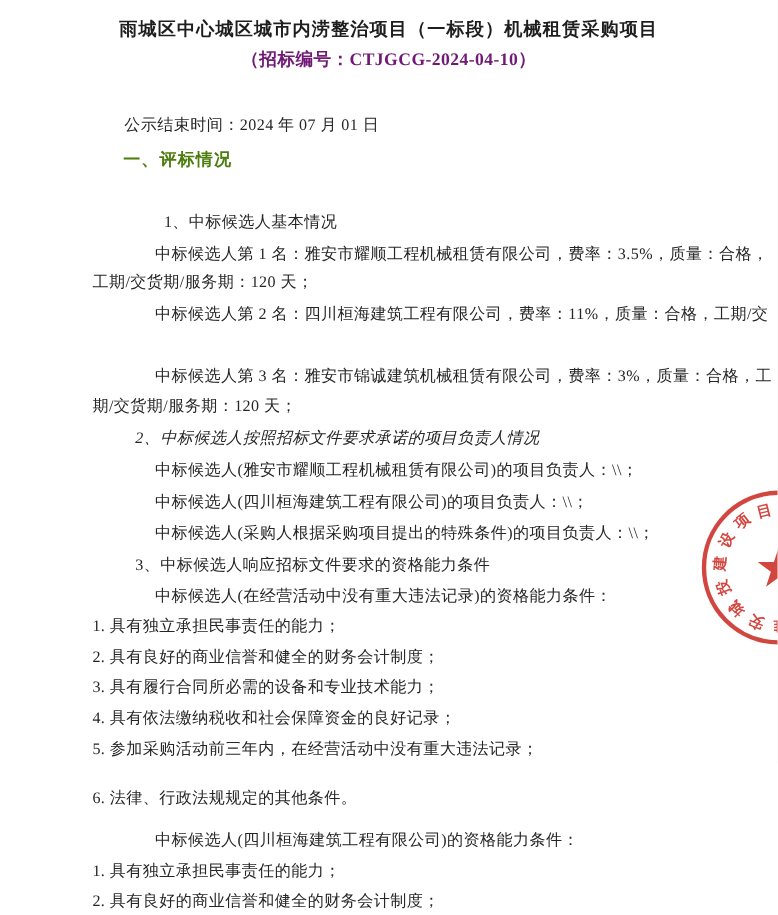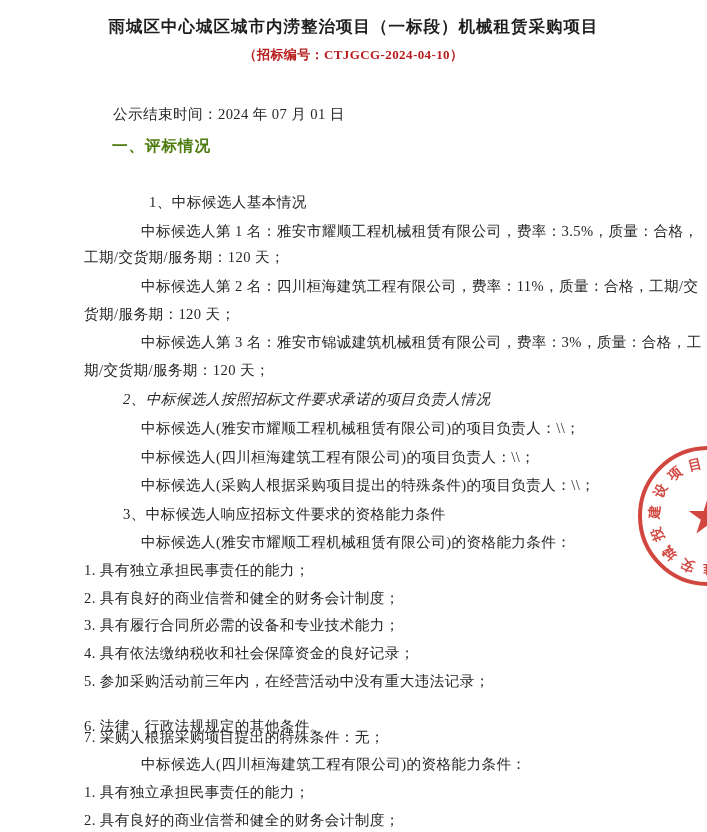--- a/index.html
+++ b/index.html
@@ -18,21 +18,21 @@
     position: absolute;
     white-space: pre;
     font-size: 14.6px;
     line-height: 20px;
     color: #262626;
     letter-spacing: 0.4px;
   }
   .bold { font-weight: 700; }
   .center { left: 0; right: 0; text-align: center; }
   .t1 { font-size: 16.5px; letter-spacing: 1px; color: #1e1e1e; }
-  .t2 { font-size: 13px; color: #b91c1c; }
+  .t2 { font-size: 16px; color: #701a75; }
   .h1 { font-size: 15.5px; color: #4d7c0f; letter-spacing: 1px; }
 
   
   .stamp { position: absolute; left: 0; top: 0; width: 707px; height: 832px; pointer-events: none; opacity: 0.92; }
   .stamp-ring {
     position: absolute;
     left: 638px; top: 446px;
     width: 140px; height: 140px;
     border: 4.5px solid #cf3730;
     border-radius: 50%;
@@ -62,36 +62,34 @@
   <div class="ln bold center t1" style="top:17px;">雨城区中心城区城市内涝整治项目（一标段）机械租赁采购项目</div>
   <div class="ln bold center t2" style="top:45px;">（招标编号：CTJGCG-2024-04-10）</div>
 
   <div class="ln" style="top:104px; left:113px;">公示结束时间：2024 年 07 月 01 日</div>
   <div class="ln bold h1" style="top:136px; left:112px;">一、评标情况</div>
 
   <div class="ln" style="top:192px; left:123px;margin-left:26px;">1、中标候选人基本情况</div>
   <div class="ln" style="top:221px; left:141px;">中标候选人第 1 名：雅安市耀顺工程机械租赁有限公司，费率：3.5%，质量：合格，</div>
   <div class="ln" style="top:247px; left:84px;">工期/交货期/服务期：120 天；</div>
   <div class="ln" style="top:276px; left:141px;">中标候选人第 2 名：四川桓海建筑工程有限公司，费率：11%，质量：合格，工期/交</div>
-  <div class="ln" style="top:304px; left:84px;">货期/服务期：120 天；</div>
   <div class="ln" style="top:332px; left:141px;">中标候选人第 3 名：雅安市锦诚建筑机械租赁有限公司，费率：3%，质量：合格，工</div>
   <div class="ln" style="top:360px; left:84px;">期/交货期/服务期：120 天；</div>
   <div class="ln" style="top:389px; left:123px;font-style:italic;">2、中标候选人按照招标文件要求承诺的项目负责人情况</div>
   <div class="ln" style="top:447px; left:141px;">中标候选人(四川桓海建筑工程有限公司)的项目负责人：\\；</div>
   <div class="ln" style="top:418px; left:141px;">中标候选人(雅安市耀顺工程机械租赁有限公司)的项目负责人：\\；</div>
   <div class="ln" style="top:475px; left:141px;">中标候选人(采购人根据采购项目提出的特殊条件)的项目负责人：\\；</div>
   <div class="ln" style="top:504px; left:123px;">3、中标候选人响应招标文件要求的资格能力条件</div>
-  <div class="ln" style="top:532px; left:141px;">中标候选人(雅安市耀顺工程机械租赁有限公司)的资格能力条件：</div>
+  <div class="ln" style="top:532px; left:141px;">中标候选人(在经营活动中没有重大违法记录)的资格能力条件：</div>
   <div class="ln" style="top:560px; left:84px;">1. 具有独立承担民事责任的能力；</div>
   <div class="ln" style="top:588px; left:84px;">2. 具有良好的商业信誉和健全的财务会计制度；</div>
   <div class="ln" style="top:615px; left:84px;">3. 具有履行合同所必需的设备和专业技术能力；</div>
   <div class="ln" style="top:643px; left:84px;">4. 具有依法缴纳税收和社会保障资金的良好记录；</div>
   <div class="ln" style="top:671px; left:84px;">5. 参加采购活动前三年内，在经营活动中没有重大违法记录；</div>
   <div class="ln" style="top:699px; left:84px;margin-top:17px;">6. 法律、行政法规规定的其他条件。</div>
-  <div class="ln" style="top:727px; left:84px;">7. 采购人根据采购项目提出的特殊条件：无；</div>
   <div class="ln" style="top:754px; left:141px;">中标候选人(四川桓海建筑工程有限公司)的资格能力条件：</div>
   <div class="ln" style="top:782px; left:84px;">1. 具有独立承担民事责任的能力；</div>
   <div class="ln" style="top:810px; left:84px;">2. 具有良好的商业信誉和健全的财务会计制度；</div>
 
   <div class="stamp">
     <div class="stamp-ring"></div>
     <div class="stamp-star"></div>
     <div id="stamp-chars">
         <span class="stamp-char" style="left: 709.85px; top: 568.968px; transform: translate(-50%, -50%) rotate(178deg); color: rgb(207, 55, 48);">雅</span>
         <span class="stamp-char" style="left: 688.146px; top: 565.141px; transform: translate(-50%, -50%) rotate(202deg); color: rgb(207, 55, 48);">安</span>

